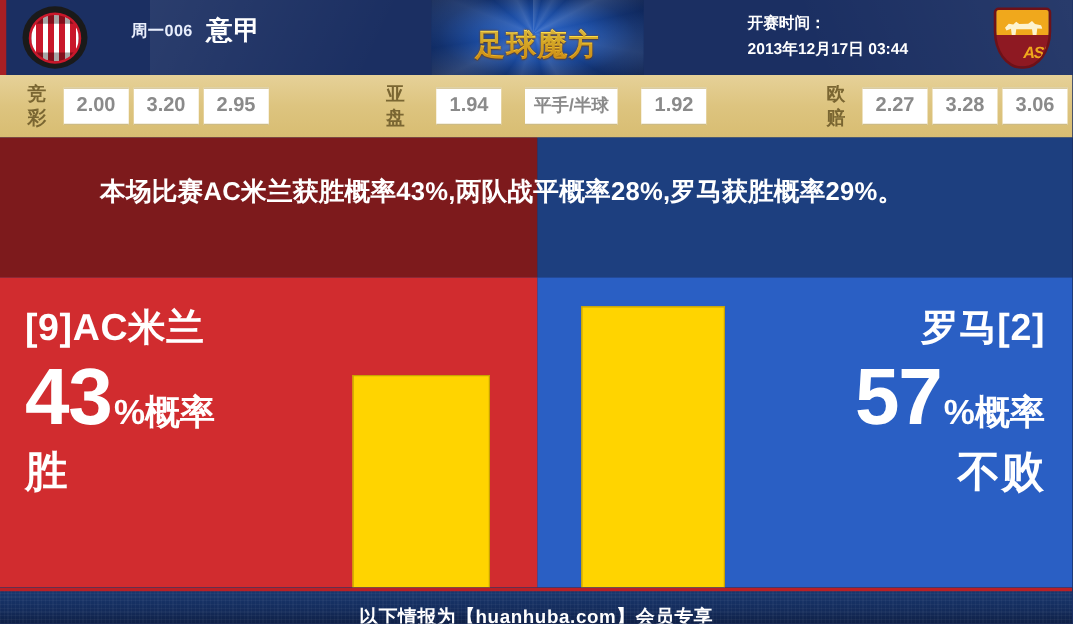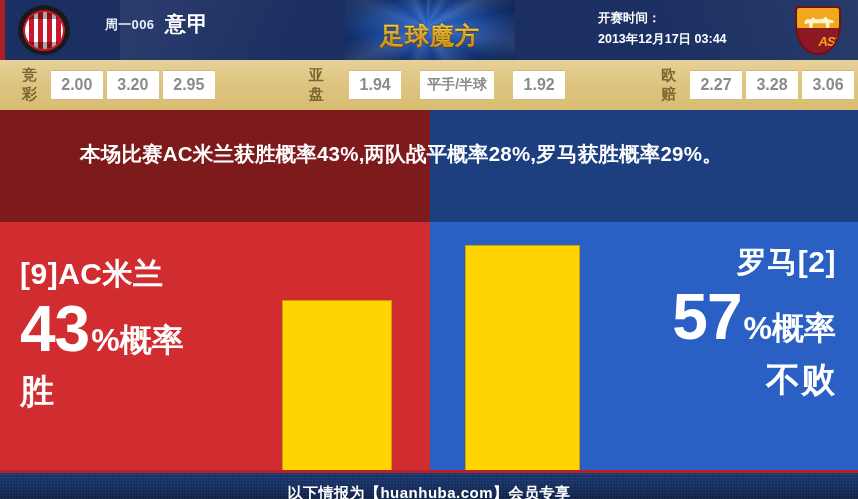--- a/index.html
+++ b/index.html
@@ -177,31 +177,31 @@
     position:absolute; left:0; top:0; width:430px; height:248px;
     background:#d12c2f;
   }
   .panel-right {
     position:absolute; left:430px; top:0; width:428px; height:248px;
     background:#2a5fc4;
   }
 
   .team-left {
     position:absolute; left:20px; top:20px; width:260px;
-    color:#ffffff; text-align:left;margin-top:12px;
+    color:#ffffff; text-align:left;
   }
   .team-right {
     position:absolute; right:22px; top:20px; width:270px;
     color:#ffffff; text-align:right;
   }
   .team-name { font-size:30px; font-weight:bold; letter-spacing:.5px; white-space:nowrap; }
   .pct-row { display:flex; align-items:baseline; margin-top:2px; }
   .pct-row.right { justify-content:flex-end; }
   .pct-num { font-size:64px; font-weight:bold; line-height:64px; letter-spacing:-1px; }
-  .pct-suffix { font-size:32px; font-weight:bold; margin-left:2px; }
+  .pct-suffix { font-size:28px; font-weight:bold; margin-left:2px; }
   .verdict { font-size:34px; font-weight:bold; margin-top:6px; letter-spacing:1px; }
 
   
   .bar {
     position:absolute; bottom:0; background:#ffd400;
     border:1px solid #c9a200; border-bottom:none;
   }
   .bar-left  { left:282px; width:110px; height:170px; }
   .bar-right { left:465px; width:115px; height:225px; }
 

